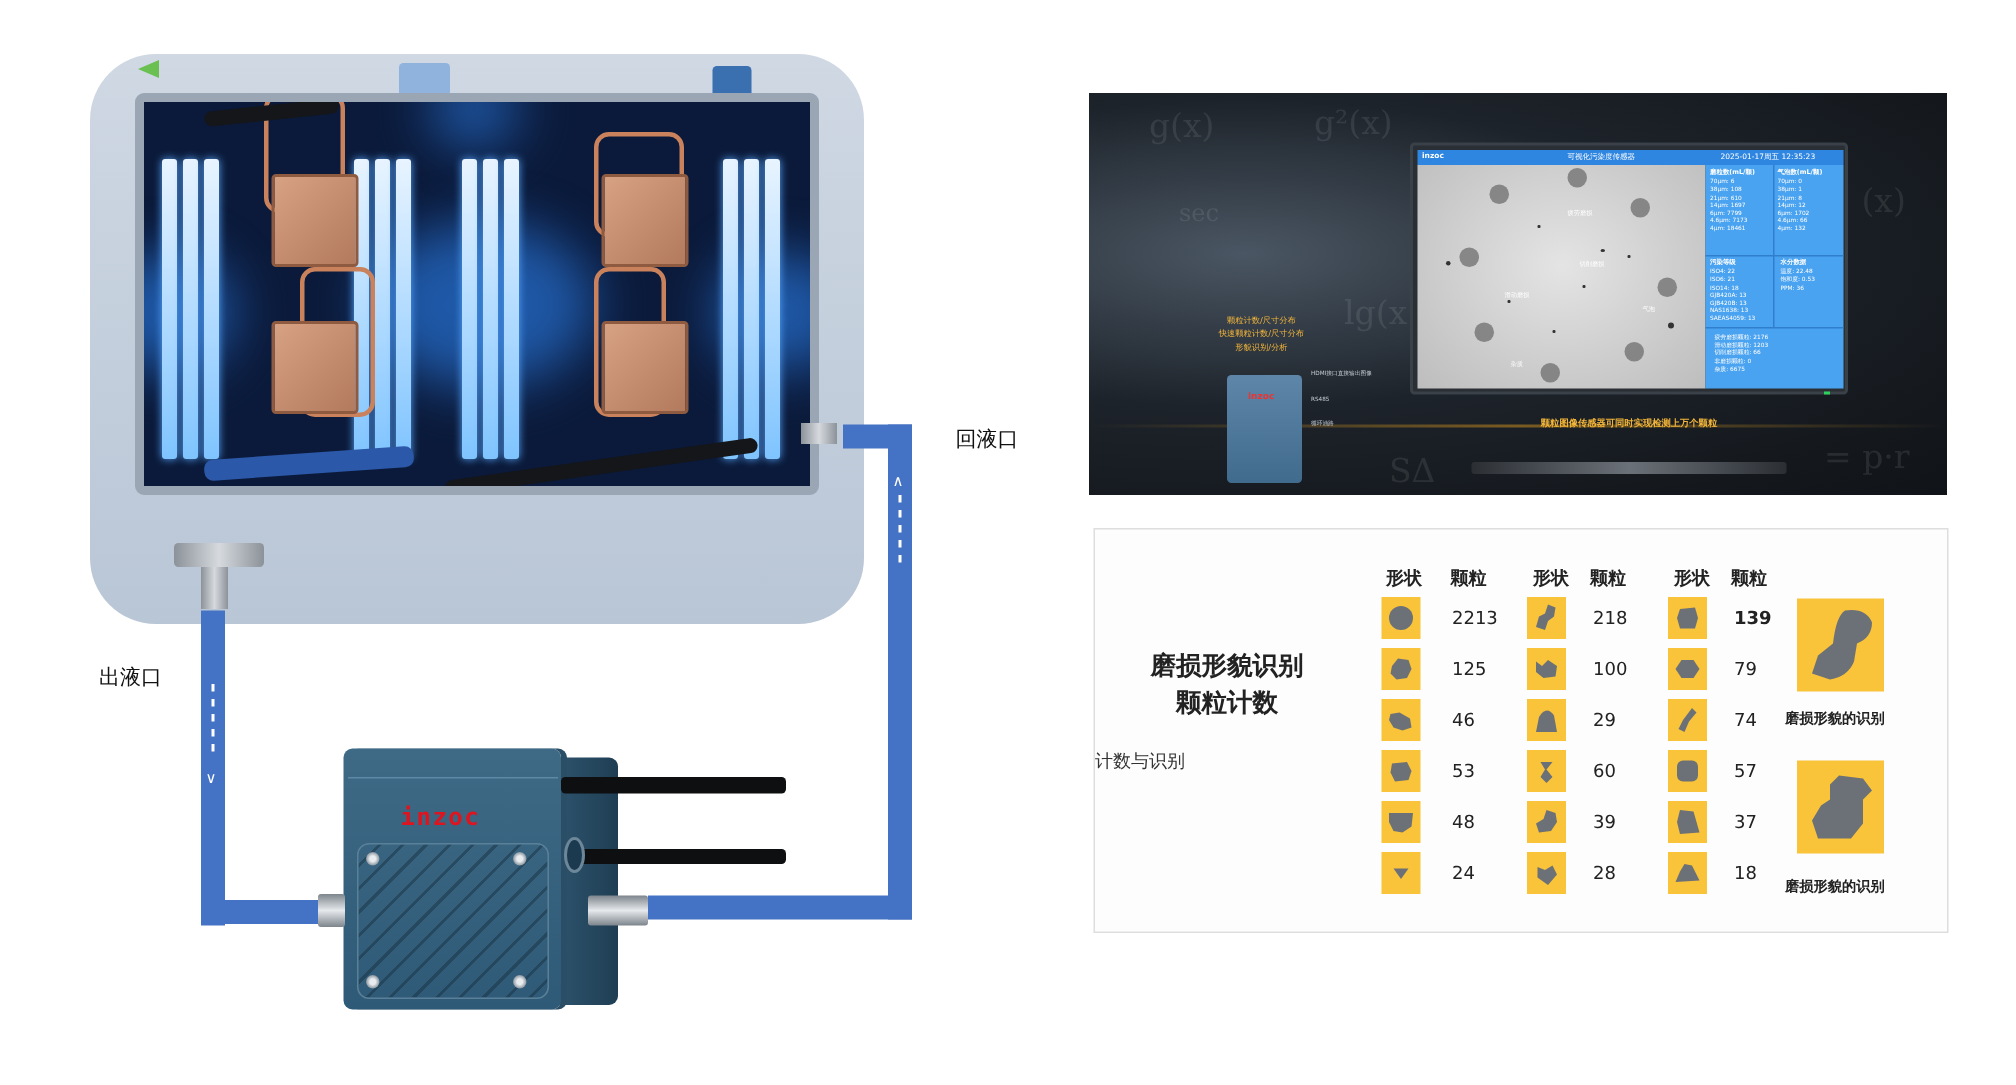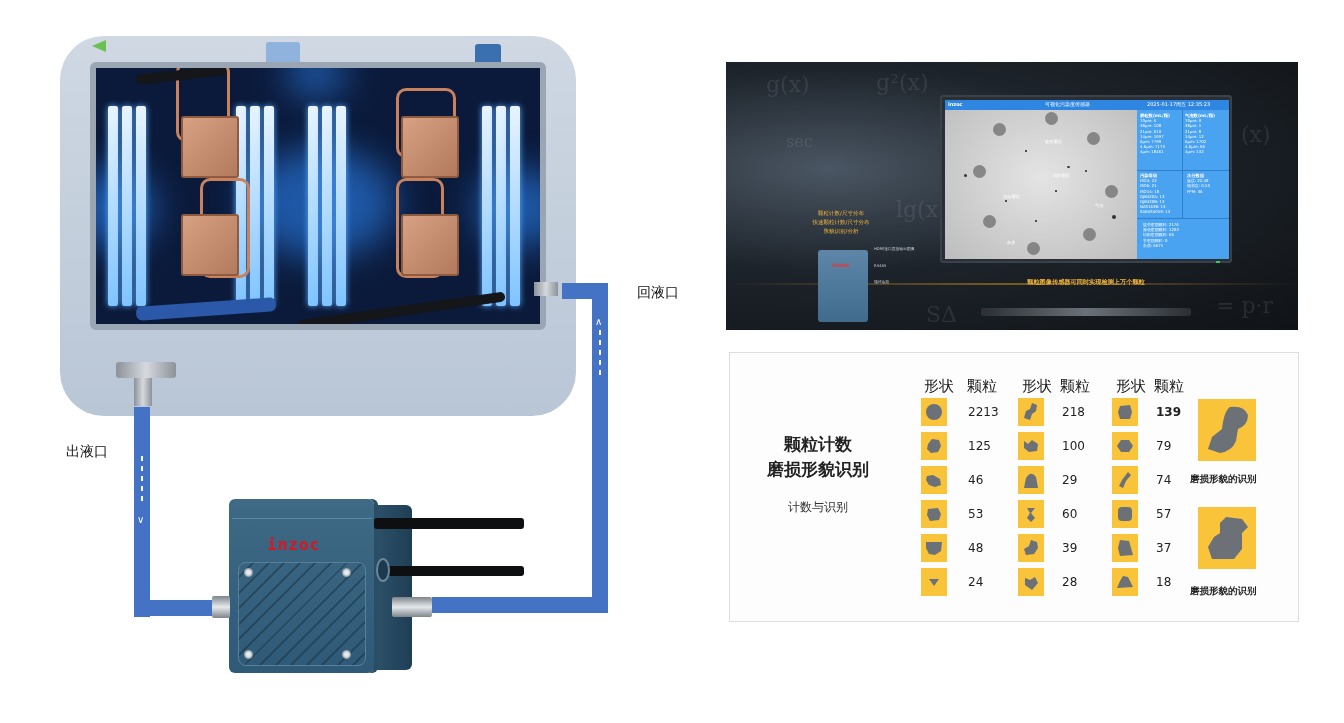--- a/index.html
+++ b/index.html
@@ -57,22 +57,22 @@
   .stats .hdr { font-weight: bold; font-size: 4.3px; }
   .stats .sep-v { position: absolute; width: 1px; background: #2f7fcc; }
   .stats .sep-h { position: absolute; height: 1px; background: #2f7fcc; left: 0; width: 92px; }
   .mon-led { left: 274px; top: 164px; width: 4px; height: 2px; background: #2dd05a; }
   .promo-caption { left: 214px; top: 216px; width: 292px; text-align: center; color: #f2b53a; font-size: 6.2px; font-weight: bold; }
   .stand { left: 255px; top: 246px; width: 210px; height: 8px; background: linear-gradient(90deg,#2b2f34,#6b7178,#2b2f34); border-radius: 2px; }
 
   
   .panel { left: 729px; top: 352px; width: 570px; height: 270px; background: #fdfdfd; border: 1px solid #dedede; }
   .panel-title { left: 0; top: 79px; width: 176px; text-align: center; font-weight: bold; font-size: 17px; line-height: 25px; color: #222; }
-  .panel-sub { left: 0; top: 146px; width: 176px; text-align: center; font-size: 12px; color: #333; }
-  .col-hdr { font-size: 15px; font-weight: normal; color: #222; }
+  .panel-sub { left: 0; top: 146px; width: 176px; font-size: 12px; color: #333; }
+  .col-hdr { font-size: 12px; font-weight: bold; color: #222; }
   .swatch { width: 26px; height: 28px; background: #f9c33a; }
   .swatch svg { width: 26px; height: 28px; display: block; }
   .count { font-size: 12px; color: #222; }
   .big-swatch { width: 58px; height: 62px; background: #f9c33a; }
   .big-swatch svg { width: 58px; height: 62px; display: block; }
   .big-cap { font-size: 9.5px; color: #222; font-weight: bold; }
 </style>
 </head>
 <body>
 
@@ -267,22 +267,22 @@
       </div>
     </div>
     <div class="abs mon-led"></div>
   </div>
   <div class="abs promo-caption">颗粒图像传感器可同时实现检测上万个颗粒</div>
   <div class="abs stand"></div>
 </div>
 
 <div class="abs panel">
   <div class="abs panel-title">
+    <div>磨损形貌识别</div>
     <div>颗粒计数</div>
-    <div>磨损形貌识别</div>
   </div>
   <div class="abs panel-sub">计数与识别</div>
 
   <div class="abs col-hdr" style="left:194px;top:24px;">形状</div>
   <div class="abs col-hdr" style="left:237px;top:24px;">颗粒</div>
   <div class="abs col-hdr" style="left:292px;top:24px;">形状</div>
   <div class="abs col-hdr" style="left:330px;top:24px;">颗粒</div>
   <div class="abs col-hdr" style="left:386px;top:24px;">形状</div>
   <div class="abs col-hdr" style="left:424px;top:24px;">颗粒</div>
 

